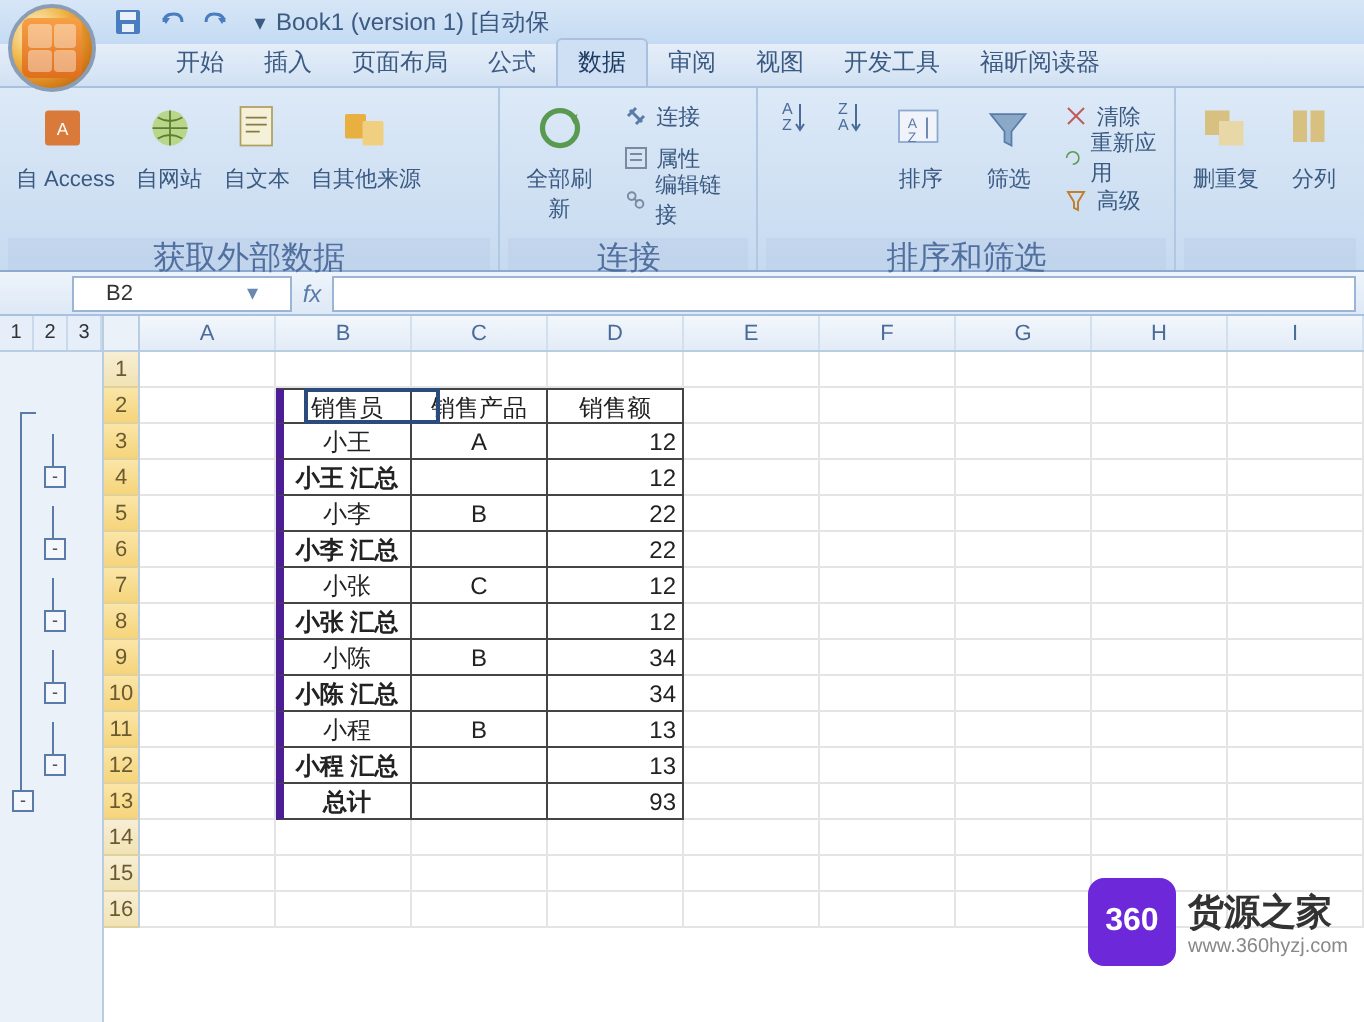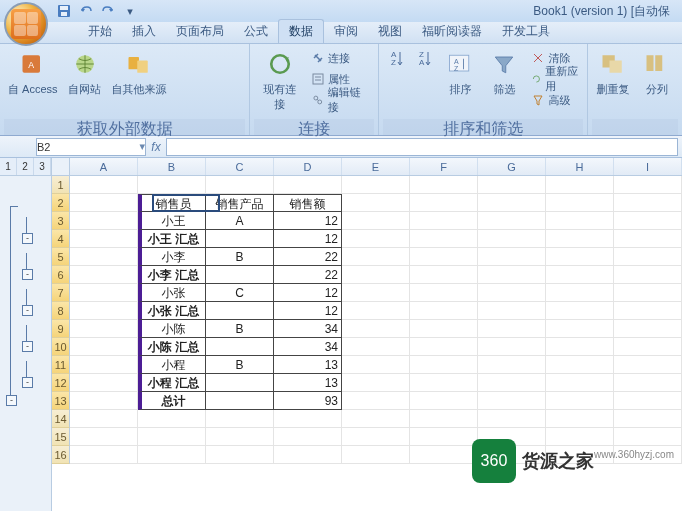--- a/index.html
+++ b/index.html
@@ -3,36 +3,36 @@
 <meta charset="utf-8">
 <style>
 *{box-sizing:border-box;margin:0;padding:0;font-family:"Microsoft YaHei",SimSun,Arial,sans-serif}
 body{background:#fff;width:682px;height:511px;overflow:hidden;position:relative}
 .titlebar{height:22px;background:linear-gradient(#d7e6f7,#c4dbf3);display:flex;align-items:center;padding:0 4px;font-size:11px;color:#3b5a82}
 .office-btn{width:44px;height:44px;border-radius:50%;background:radial-gradient(circle at 30% 30%,#fff6d8,#f0b84a 40%,#d67f1a 70%,#a34b12);border:2px solid #8a9db5;position:absolute;left:4px;top:2px;z-index:10;display:flex;align-items:center;justify-content:center}
 .office-btn-inner{width:30px;height:30px;border-radius:4px;background:linear-gradient(#f7a046,#de6f1d);display:grid;grid-template:1fr 1fr/1fr 1fr;gap:1px;padding:3px}
 .office-btn-inner span{background:rgba(255,255,255,.4);border-radius:2px}
 .qat{margin-left:52px;display:flex;align-items:center;gap:6px}
 .qat-btn{width:16px;height:16px;display:flex;align-items:center;justify-content:center;color:#3b5a82}
-.title-center{flex:1;text-align:right;padding-right:8px;color:#3b5a82;font-size:12px}
+.title-center{flex:1;text-align:left;padding-right:8px;color:#3b5a82;font-size:12px}
 .tabs{height:22px;background:linear-gradient(#e5eef9,#d1e1f3);display:flex;align-items:flex-end;padding-left:78px;border-bottom:1px solid #a9c1de}
 .tab{padding:3px 10px;font-size:12px;color:#3b5a82;cursor:pointer}
 .tab.active{background:#cfe0f4;border:1px solid #a9c1de;border-bottom:none;border-radius:3px 3px 0 0;color:#1a3a5f}
 .ribbon{height:92px;background:linear-gradient(#dce9f7,#c6daf0);display:flex;border-bottom:1px solid #8faad0}
 .group{border-right:1px solid #b1c8e2;display:flex;flex-direction:column;padding:2px 4px 0}
 .group-body{flex:1;display:flex;align-items:flex-start;gap:2px}
 .group-label{height:16px;font-size:16px;color:#5170a0;text-align:center;background:rgba(180,200,225,.35)}
 .rbtn{display:flex;flex-direction:column;align-items:center;padding:2px 4px;font-size:11px;color:#3b5a82;text-align:center;min-width:42px}
 .rbtn-ico{width:32px;height:32px;display:flex;align-items:center;justify-content:center;margin-bottom:2px}
 .rbtn-ico svg{width:28px;height:28px}
 .vstack{display:flex;flex-direction:column;gap:1px;font-size:11px;color:#3b5a82;padding:2px 4px}
 .vstack-item{display:flex;align-items:center;gap:3px;height:20px}
 .vstack-item .mini-ico{width:14px;height:14px}
 .namebox-row{height:22px;background:linear-gradient(#eef4fb,#dde9f6);display:flex;align-items:center;border-bottom:1px solid #a9c1de}
-.namebox{width:110px;height:18px;background:#fff;border:1px solid #9bb5d5;margin-left:36px;display:flex;align-items:center;padding:0 0;font-size:11px;color:#333}
+.namebox{width:110px;height:18px;background:#fff;border:1px solid #9bb5d5;margin-left:36px;display:flex;align-items:center;padding:0 16px;font-size:11px;color:#333}
 .namebox .dd{margin-left:auto;color:#6b89b0}
 .fx-ico{width:20px;text-align:center;color:#5a7ba8;font-style:italic;font-size:12px}
 .fx-bar{flex:1;height:18px;background:#fff;border:1px solid #9bb5d5;margin-right:4px}
 .sheet-area{display:flex;height:355px;background:#fff}
 .outline{width:52px;border-right:1px solid #b8cce2;background:#eaf1f9;font-size:10px;color:#333}
 .outline-hdr{height:18px;display:flex;border-bottom:1px solid #b8cce2}
 .outline-hdr span{flex:1;text-align:center;border-right:1px solid #c9d9ec;line-height:18px;background:#e5eef9}
 .outline-body{position:relative}
 .ol-row{height:18px;position:relative}
 .ol-btn{position:absolute;width:11px;height:11px;border:1px solid #5a7ba8;background:#f4f8fc;font-size:9px;line-height:9px;text-align:center;color:#444;top:3px}
@@ -48,22 +48,22 @@
 .rh.sel{background:linear-gradient(#fbe6a8,#f5d47a)}
 .cell{flex:0 0 68px;border-right:1px solid #e4e4e4;border-bottom:1px solid #e4e4e4;font-size:12px;color:#222;line-height:18px;padding:0 3px;text-align:center;background:#fff}
 .cell.b{border-right:1px solid #444;border-bottom:1px solid #444}
 .cell.bt{border-top:1px solid #444}
 .cell.bl{border-left:4px solid #4c1d95}
 .cell.bold{font-weight:bold}
 .cell.num{text-align:right}
 .cell.prod{text-align:center}
 .cursor-cell{position:absolute;border:2px solid #2a4b7c;pointer-events:none}
 .watermark{position:absolute;right:8px;bottom:28px;display:flex;align-items:center;gap:6px}
-.wm-badge{width:44px;height:44px;border-radius:8px;background:#15803d;color:#fff;font-weight:normal;font-size:16px;display:flex;align-items:center;justify-content:center}
-.wm-txt{display:flex;font-size:12px;color:#555}
+.wm-badge{width:44px;height:44px;border-radius:8px;background:#6d28d9;color:#fff;font-weight:bold;font-size:16px;display:flex;align-items:center;justify-content:center}
+.wm-txt{display:flex;flex-direction:column;font-size:12px;color:#555}
 .wm-txt .big{font-size:18px;color:#333;font-weight:600}
 .wm-txt .small{font-size:10px;color:#888}
 </style>
 </head>
 <body>
 
 <div class="titlebar">
   <div class="qat">
     <span class="qat-btn">
         <svg viewBox="0 0 16 16">
@@ -99,22 +99,22 @@
 </div>
 
 <div class="tabs">
   <div class="tab">开始</div>
   <div class="tab">插入</div>
   <div class="tab">页面布局</div>
   <div class="tab">公式</div>
   <div class="tab active">数据</div>
   <div class="tab">审阅</div>
   <div class="tab">视图</div>
+  <div class="tab">开发工具</div>
   <div class="tab">福昕阅读器</div>
-  <div class="tab">开发工具</div>
 </div>
 
 <div class="ribbon">
   <div class="group" style="width:252px">
     <div class="group-body">
       <div class="rbtn">
           <div class="rbtn-ico">
             <svg viewBox="0 0 32 32">
               <rect x="4" y="6" width="20" height="20" fill="#d97a3a" rx="2"></rect>
               <text x="14" y="20" font-size="10" fill="#fff" text-anchor="middle">A</text>
@@ -127,40 +127,49 @@
             <svg viewBox="0 0 32 32">
               <circle cx="16" cy="16" r="10" fill="#b9d68a"></circle>
               <path d="M6 16 H26 M16 6 V26 M9 10 Q16 14 23 10 M9 22 Q16 18 23 22" stroke="#5a8030" fill="none"></path>
             </svg>
           </div>
           <span>自网站</span>
         </div>
       <div class="rbtn">
           <div class="rbtn-ico">
             <svg viewBox="0 0 32 32">
+              <rect x="6" y="4" width="18" height="22" fill="#f5f0d8" stroke="#b0a060"></rect>
+              <path d="M9 10 H21 M9 14 H21 M9 18 H17" stroke="#8a7a40"></path>
+            </svg>
+          </div>
+          <span>自文本</span>
+        </div>
+      <div class="rbtn">
+          <div class="rbtn-ico">
+            <svg viewBox="0 0 32 32">
               <rect x="4" y="8" width="12" height="14" fill="#e8b040" rx="1"></rect>
               <rect x="14" y="12" width="12" height="14" fill="#f0d080" rx="1"></rect>
             </svg>
           </div>
           <span>自其他来源</span>
         </div>
     </div>
     <div class="group-label">获取外部数据</div>
   </div>
 
   <div class="group" style="width:130px">
     <div class="group-body">
       <div class="rbtn">
           <div class="rbtn-ico">
             <svg viewBox="0 0 32 32">
               <circle cx="16" cy="16" r="10" fill="none" stroke="#5a9a50" stroke-width="3"></circle>
               <path d="M22 10 L26 8 L24 14 Z" fill="#5a9a50"></path>
             </svg>
           </div>
-          <span>现有连接</span>
+          <span>全部刷新</span>
         </div>
       <div class="vstack">
         <div class="vstack-item">
             <svg class="mini-ico" viewBox="0 0 14 14">
               <path d="M4 4 L10 10 M3 7 L7 3 M7 11 L11 7" stroke="#5a7ba8" stroke-width="1.5"></path>
             </svg>
             <span>连接</span>
           </div>
         <div class="vstack-item">
             <svg class="mini-ico" viewBox="0 0 14 14">

